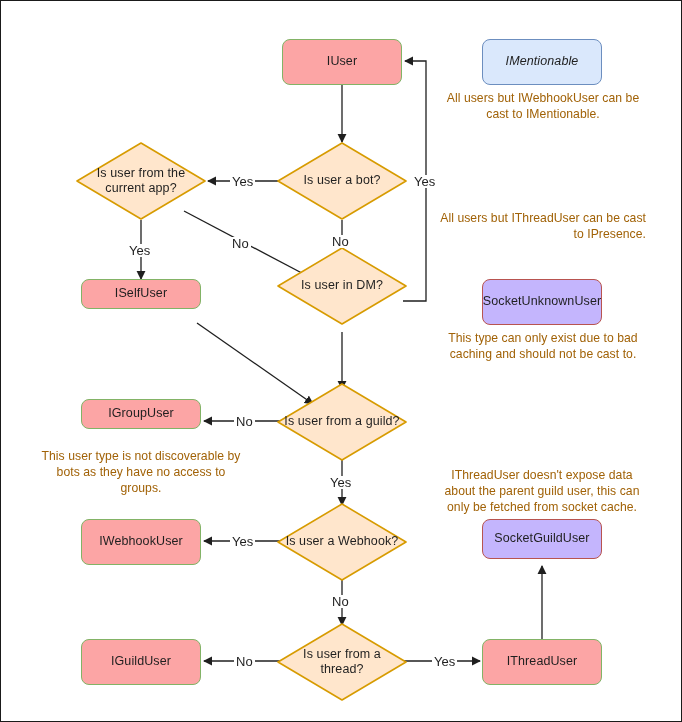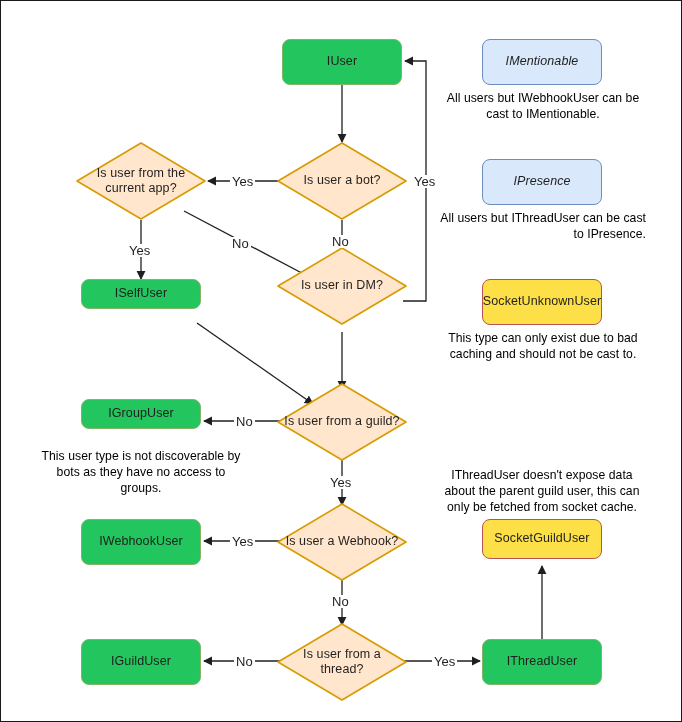--- a/index.html
+++ b/index.html
@@ -38,44 +38,44 @@
     font-size: 12.5px;
     color: #1f1f1f;
     line-height: 1.22;
     letter-spacing: 0.1px;
   }
   .box {
     border-radius: 8px;
     border-width: 1.4px;
     border-style: solid;
   }
-  .box.green  { background: #22c55e; border-color: #82b366; }
+  .box.green  { background: #fca5a5; border-color: #82b366; }
   .box.blue   { background: #dae8fc; border-color: #6c8ebf; font-style: italic; }
-  .box.red    { background: #fde047; border-color: #b85450; }
+  .box.red    { background: #c4b5fd; border-color: #b85450; }
 
   .diamond {
     background: transparent;
     border: none;
   }
   .diamond .dshape {
     position: absolute;
     left: 0; top: 0;
     width: 100%; height: 100%;
   }
   .diamond .dlabel {
     position: relative;
     z-index: 2;
     padding: 0 6px;
   }
 
   .note {
     position: absolute;
     text-align: center;
     font-size: 12.2px;
-    color: #000000;
+    color: #a16207;
     line-height: 1.32;
     letter-spacing: 0.05px;
   }
   .edge-label {
     position: absolute;
     font-size: 13px;
     color: #1f1f1f;
     background: #ffffff;
     padding: 0 2px;
     white-space: nowrap;
@@ -190,23 +190,20 @@
   </div>
 
   <div class="node box green" style="left:80px; top:638px; width:120px; height:46px;">
     <span>IGuildUser</span>
   </div>
 
   <div class="node box blue" style="left:481px; top:38px; width:120px; height:46px;">
     <span>IMentionable</span>
   </div>
 
-  <div class="node box blue" style="left:481px; top:158px; width:120px; height:46px;">
-    <span>IPresence</span>
-  </div>
 
   <div class="node box red" style="left:481px; top:278px; width:120px; height:46px;">
     <span>SocketUnknownUser</span>
   </div>
 
   <div class="node box red" style="left:481px; top:518px; width:120px; height:40px;">
     <span>SocketGuildUser</span>
   </div>
 
   <div class="note" style="left:439px; top:89px; width:206px;">All users but IWebhookUser can be cast to IMentionable.</div>

